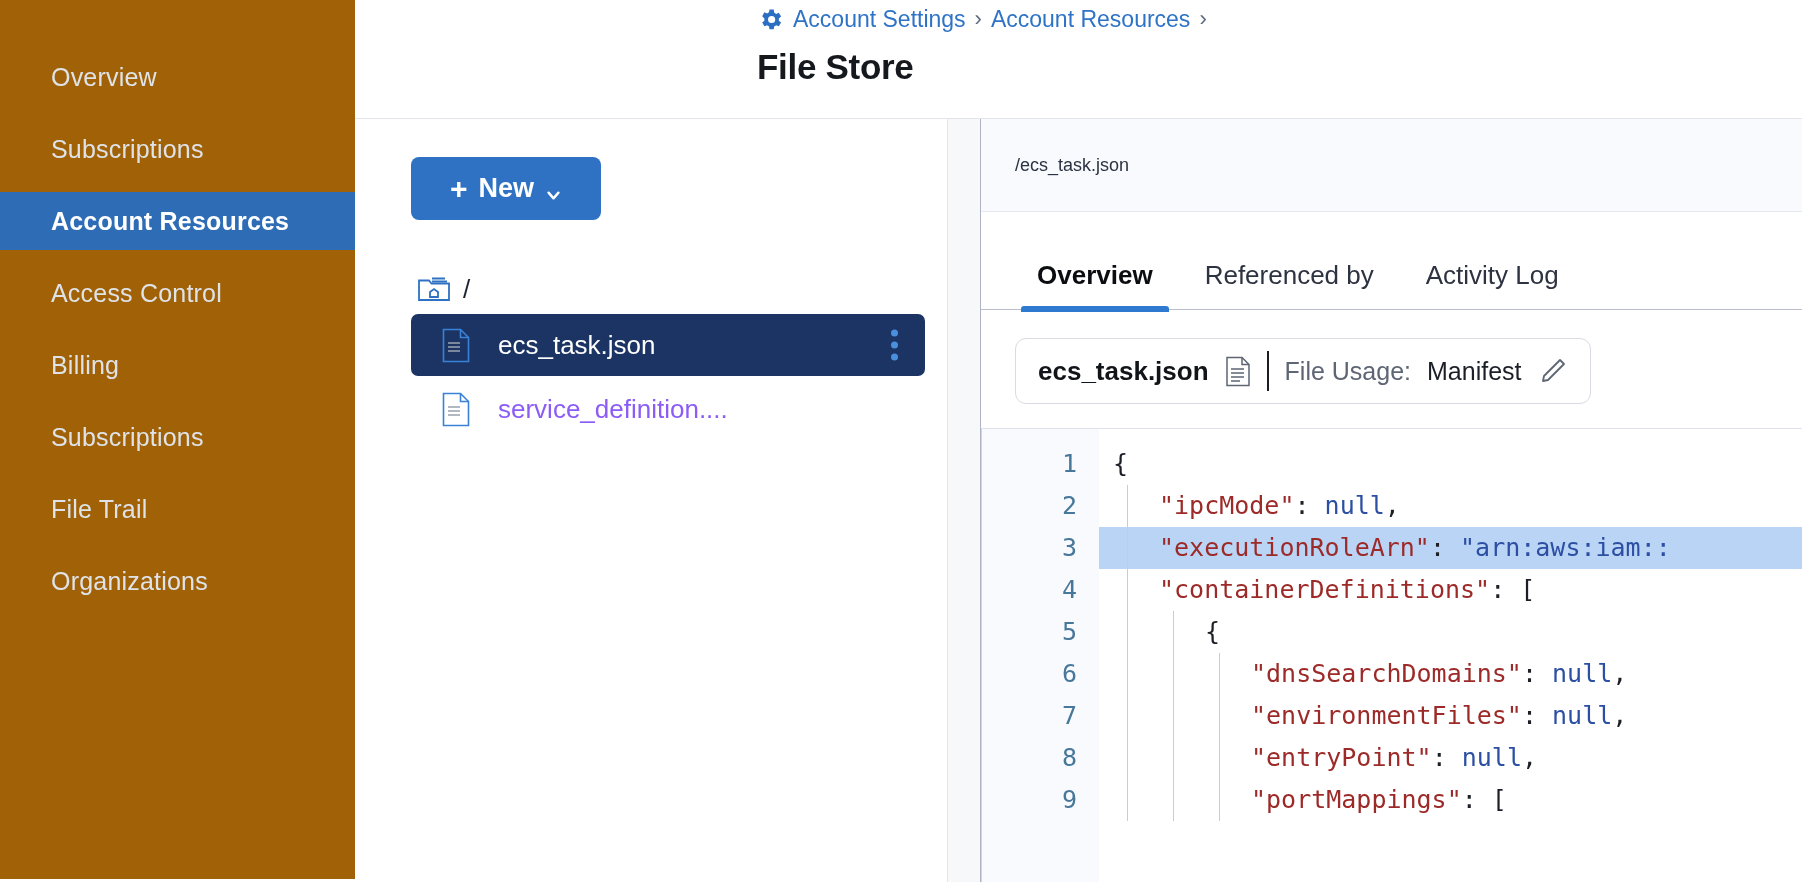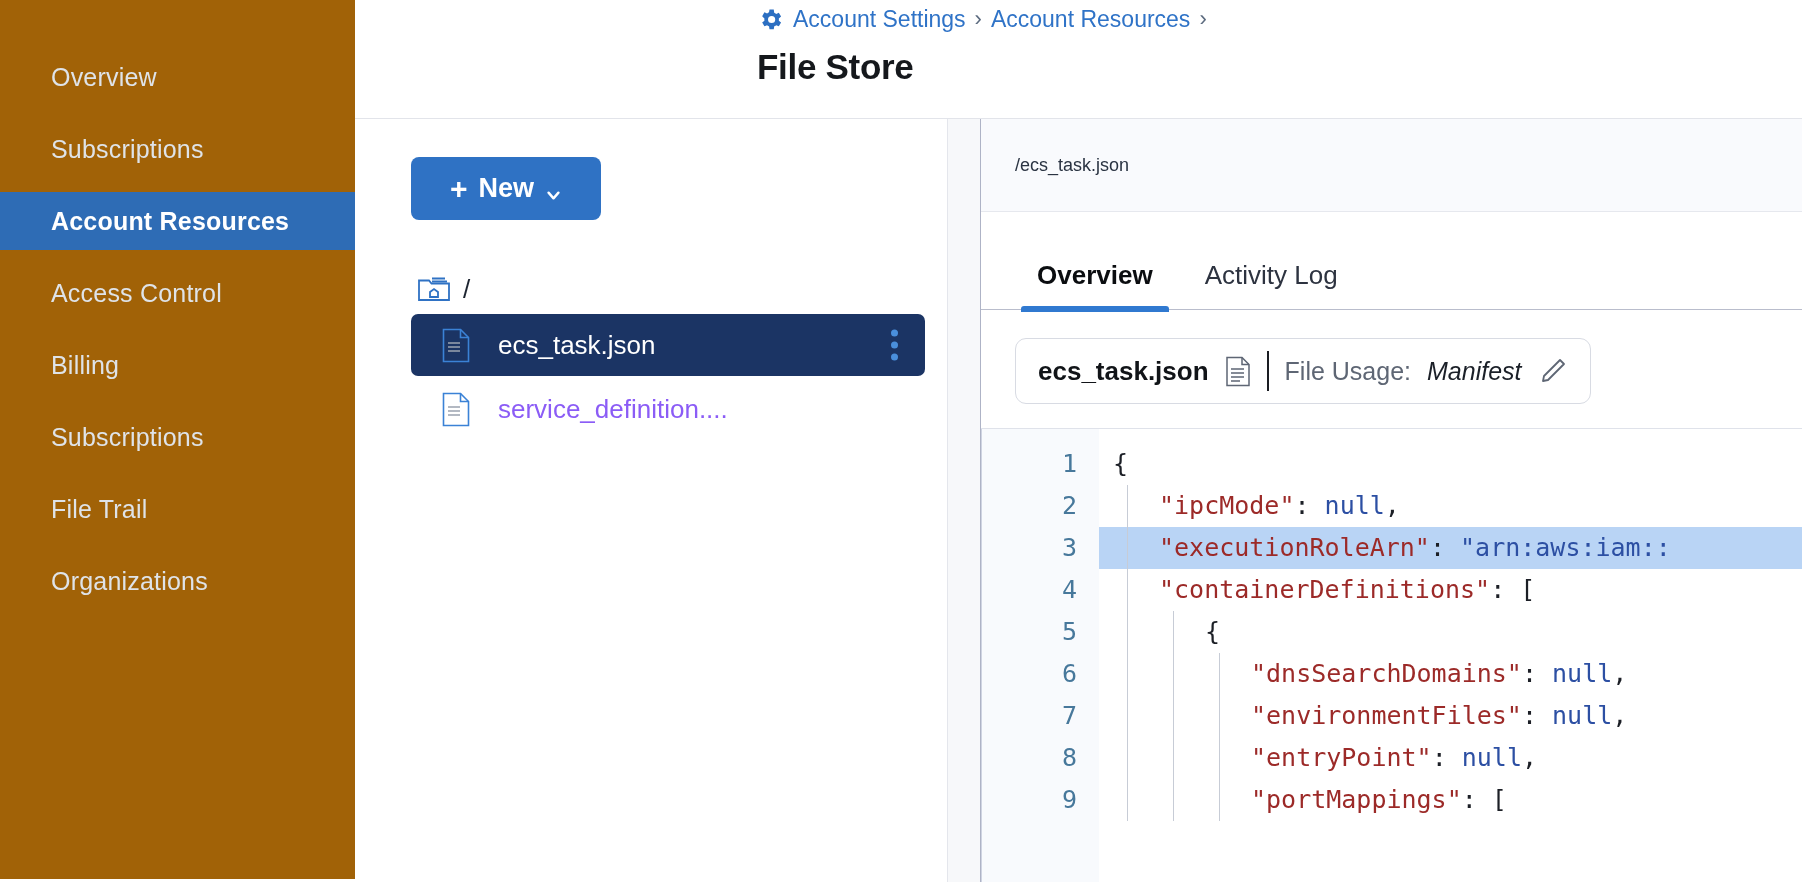--- a/index.html
+++ b/index.html
@@ -148,21 +148,21 @@
   .usage-card {
     display: inline-flex; align-items: center; gap: 16px;
     border: 1px solid #d8dbe3; border-radius: 11px;
     height: 66px; padding: 0 22px;
     background: #fff;
   }
   .usage-name { font-size: 26px; font-weight: 700; color: #111418; }
   .doc-icon { width: 26px; height: 31px; }
   .usage-sep { width: 2px; height: 40px; background: #1a1d23; }
   .usage-label { font-size: 25px; color: #5e6674; }
-  .usage-value { font-size: 25px; color: #1b2028; font-style: italic; }
+  .usage-value { font-size: 25px; color: #1b2028; }
   .pencil-icon { width: 30px; height: 30px; cursor: pointer; }
 
   
   .editor {
     flex: 1 1 auto; min-height: 0;
     display: flex;
     border-top: 1px solid #dfe2ea;
     overflow: hidden;
     background: #fff;
   }
@@ -297,20 +297,21 @@
 
       <div class="v-divider"></div>
 
       <div class="detail">
         <div class="path-bar">
           <span class="path-text">/ecs_task.json</span>
         </div>
 
         <div class="tabs" id="detail-tabs">
             <div class="tab active"><span>Overview</span></div>
+            <div class="tab"><span>Referenced by</span></div>
             <div class="tab"><span>Activity Log</span></div>
           </div>
 
         <div class="usage-zone">
           <div class="usage-card">
             <span class="usage-name">ecs_task.json</span>
             <span class="doc-icon">
               <svg viewBox="0 0 26 31" width="26" height="31" fill="none" stroke="#5e6674" stroke-width="1.5">
                 <path d="M2 1.5h15l7 7V29.5H2z"></path>
                 <path d="M17 1.5v7h7"></path>

